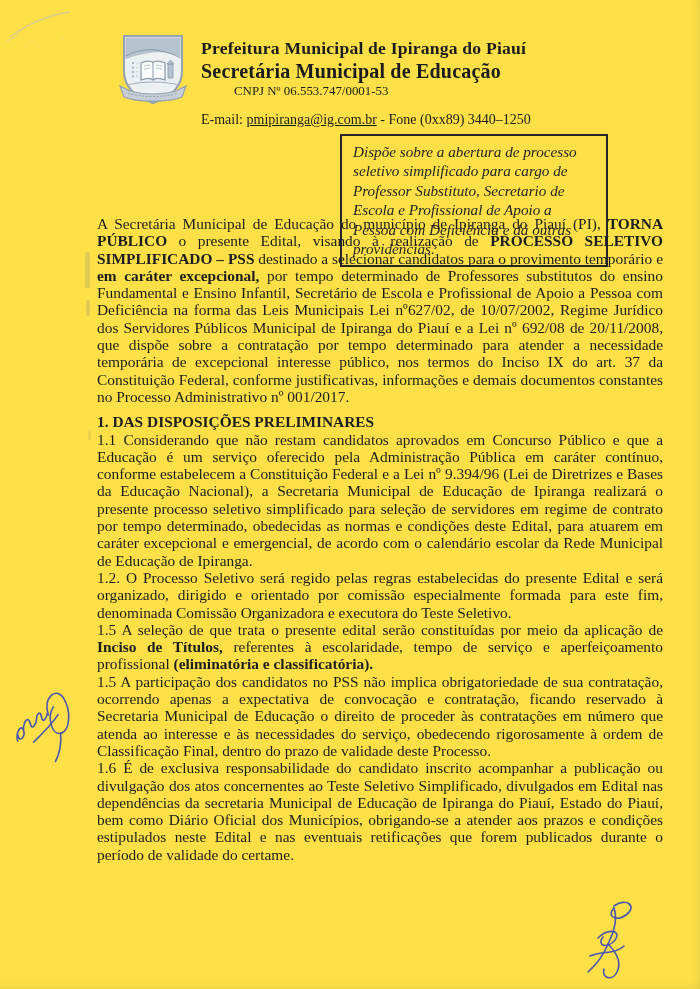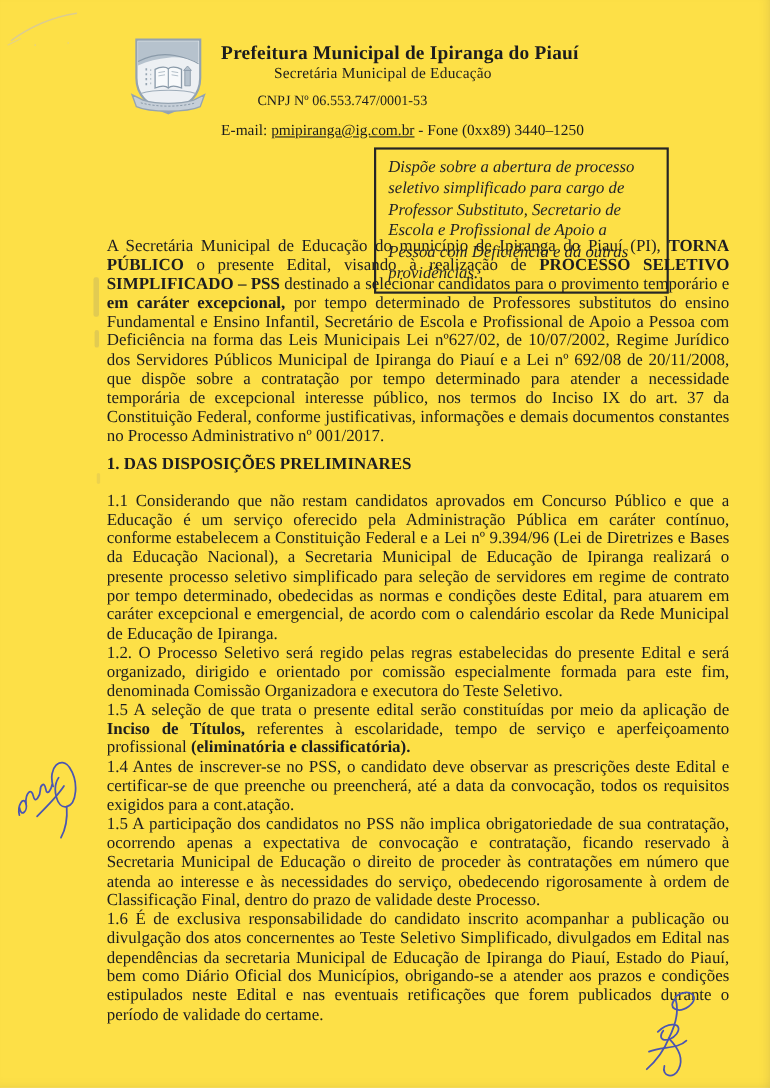--- a/index.html
+++ b/index.html
@@ -5,39 +5,39 @@
 <style>
   html,body { margin:0; padding:0; background:#ffffff; }
   .page {
     position:relative; width:700px; height:989px; background:#fde047;
     font-family:"Liberation Serif","DejaVu Serif",serif; color:#1c1c1e;
     overflow:hidden;
     box-shadow: inset -8px 0 10px -8px rgba(90,80,70,.18), inset 0 -8px 10px -8px rgba(90,80,70,.12);
   }
   
   .hdr-org  { position:absolute; left:201px; top:38px;  font-size:17.6px; font-weight:bold; letter-spacing:.2px; white-space:nowrap; }
-  .hdr-dept { position:absolute; left:201px; top:60px;  font-size:14px; font-weight:normal; letter-spacing:.2px; white-space:nowrap;margin-left:48px; }
+  .hdr-dept { position:absolute; left:201px; top:60px;  font-size:20px; font-weight:bold; letter-spacing:.2px; white-space:nowrap; }
   .hdr-cnpj { position:absolute; left:201px; top:84px;  font-size:12.9px; white-space:nowrap;margin-left:33px; }
   .hdr-addr { position:absolute; left:201px; top:98px;  font-size:12.9px; white-space:nowrap; }
   .hdr-mail { position:absolute; left:201px; top:112px; font-size:14px; white-space:nowrap; }
   .email { text-decoration:underline; }
   .crest { position:absolute; left:118px; top:33px; }
   
   .summary-box {
     position:absolute; left:340px; top:134px; width:268px; box-sizing:border-box;
     border:2px solid #262626; padding:6px 11px 7px 11px;
     font-style:italic; font-size:15.2px; line-height:19.4px; color:#242427;
   }
   
   .doc-body {
     position:absolute; left:97px; top:215px; width:566px;
     font-size:15.4px; line-height:17.3px; text-align:justify; color:#1d1d20;
   }
   .doc-para { margin:0; }
-  .doc-heading { margin:8px 0 16px 0; font-weight:bold; }
+  .doc-heading { margin:8px 0 0 0; font-weight:bold; }
   .b { font-weight:bold; }
   
   .smudge { position:absolute; background:#86817b; border-radius:2px; opacity:.22; }
   .sm1 { left:85px; top:252px; width:5px; height:36px; }
   .sm2 { left:86px; top:300px; width:4px; height:16px; }
   .sm3 { left:88px; top:430px; width:3px; height:10px; opacity:.14; }
   .sig { position:absolute; }
 </style>
 </head>
 <body>
@@ -82,21 +82,20 @@
   <div class="summary-box">
     <span>Dispõe sobre a abertura de processo seletivo simplificado para cargo de Professor Substituto, Secretario de Escola e Profissional de Apoio a Pessoa com Deficiência e dá outras providências.</span>
   </div>
 
   <div class="doc-body" id="doc-body">
       <p class="doc-para"><span>A Secretária Municipal de Educação do município de Ipiranga do Piauí (PI), </span><span class="b">TORNA PÚBLICO</span><span> o presente Edital, visando à realização de </span><span class="b">PROCESSO SELETIVO SIMPLIFICADO – PSS</span><span> destinado a selecionar candidatos para o provimento temporário e </span><span class="b">em caráter excepcional,</span><span> por tempo determinado de Professores substitutos do ensino Fundamental e Ensino Infantil, Secretário de Escola e Profissional de Apoio a Pessoa com Deficiência na forma das Leis Municipais Lei nº627/02, de 10/07/2002, Regime Jurídico dos Servidores Públicos Municipal de Ipiranga do Piauí e a Lei nº 692/08 de 20/11/2008, que dispõe sobre a contratação por tempo determinado para atender a necessidade temporária de excepcional interesse público, nos termos do Inciso IX do art. 37 da Constituição Federal, conforme justificativas, informações e demais documentos constantes no Processo Administrativo nº 001/2017.</span></p>
       <p class="doc-heading"><span class="b">1. DAS DISPOSIÇÕES PRELIMINARES</span></p>
       <p class="doc-para"><span>1.1 Considerando que não restam candidatos aprovados em Concurso Público e que a Educação é um serviço oferecido pela Administração Pública em caráter contínuo, conforme estabelecem a Constituição Federal e a Lei nº 9.394/96 (Lei de Diretrizes e Bases da Educação Nacional), a Secretaria Municipal de Educação de Ipiranga realizará o presente processo seletivo simplificado para seleção de servidores em regime de contrato por tempo determinado, obedecidas as normas e condições deste Edital, para atuarem em caráter excepcional e emergencial, de acordo com o calendário escolar da Rede Municipal de Educação de Ipiranga.</span></p>
       <p class="doc-para"><span>1.2. O Processo Seletivo será regido pelas regras estabelecidas do presente Edital e será organizado, dirigido e orientado por comissão especialmente formada para este fim, denominada Comissão Organizadora e executora do Teste Seletivo.</span></p>
       <p class="doc-para"><span>1.5 A seleção de que trata o presente edital serão constituídas por meio da aplicação de </span><span class="b">Inciso de Títulos,</span><span> referentes à escolaridade, tempo de serviço e aperfeiçoamento profissional </span><span class="b">(eliminatória e classificatória).</span></p>
-      <p class="doc-para"><span>1.4 Antes de inscrever-se no PSS, o candidato deve observar as prescrições deste Edital e certificar-se de que preenche ou preencherá, até a data da convocação, todos os requisitos exigidos para a cont.atação.</span></p>
       <p class="doc-para"><span>1.5 A participação dos candidatos no PSS não implica obrigatoriedade de sua contratação, ocorrendo apenas a expectativa de convocação e contratação, ficando reservado à Secretaria Municipal de Educação o direito de proceder às contratações em número que atenda ao interesse e às necessidades do serviço, obedecendo rigorosamente à ordem de Classificação Final, dentro do prazo de validade deste Processo.</span></p>
       <p class="doc-para"><span>1.6 É de exclusiva responsabilidade do candidato inscrito acompanhar a publicação ou divulgação dos atos concernentes ao Teste Seletivo Simplificado, divulgados em Edital nas dependências da secretaria Municipal de Educação de Ipiranga do Piauí, Estado do Piauí, bem como Diário Oficial dos Municípios, obrigando-se a atender aos prazos e condições estipulados neste Edital e nas eventuais retificações que forem publicados durante o período de validade do certame.</span></p>
     </div>
 
   <svg class="sig" style="left:0px; top:648px;" width="88" height="128" viewBox="0 0 88 128">
     <g fill="none" stroke="#4a55b2" stroke-width="1.6" stroke-linecap="round" transform="rotate(-26 42 70)">
       <path d="M10 80 C12 71 21 66 20 73 C19 80 10 83 13 74"></path>
       <path d="M20 73 C24 64 31 62 29 70 C27 78 35 72 37 68 C39 64 44 62 42 69 C40 76 46 72 49 68"></path>
       <path d="M49 70 C52 52 68 48 70 61 C72 77 61 94 52 92 C43 90 47 71 57 65"></path>
       <path d="M52 92 C48 102 42 110 35 115"></path>

